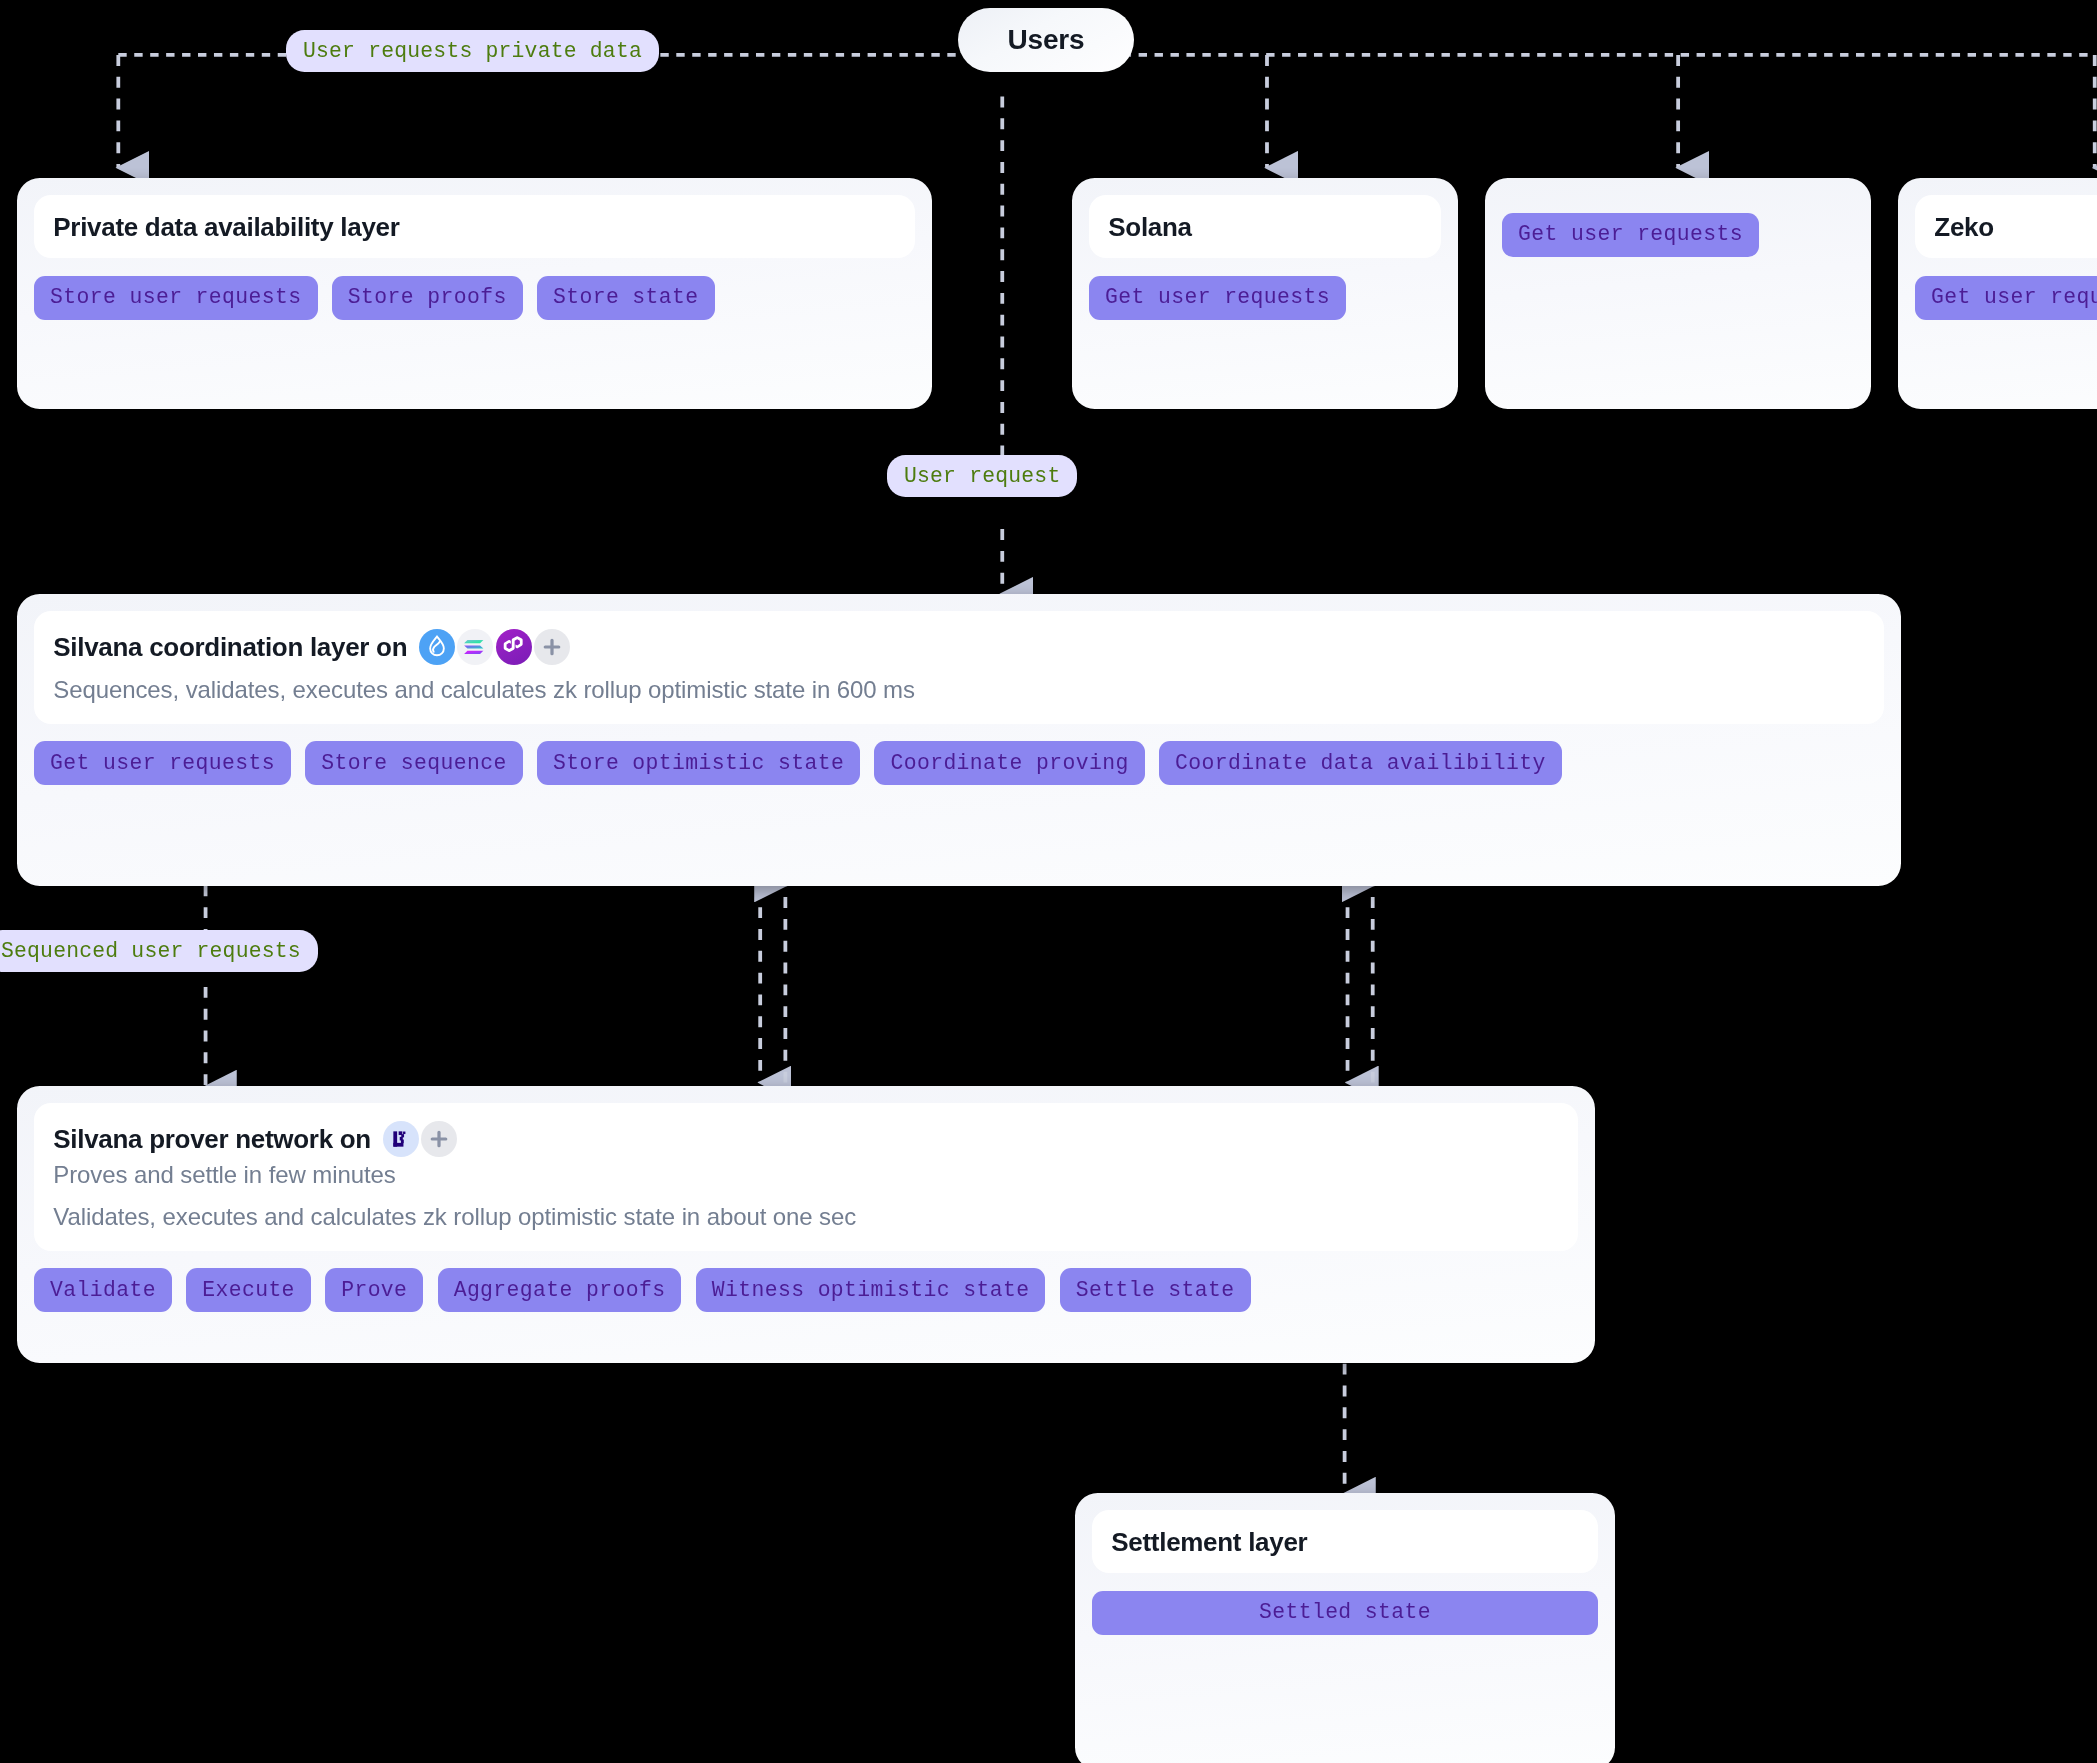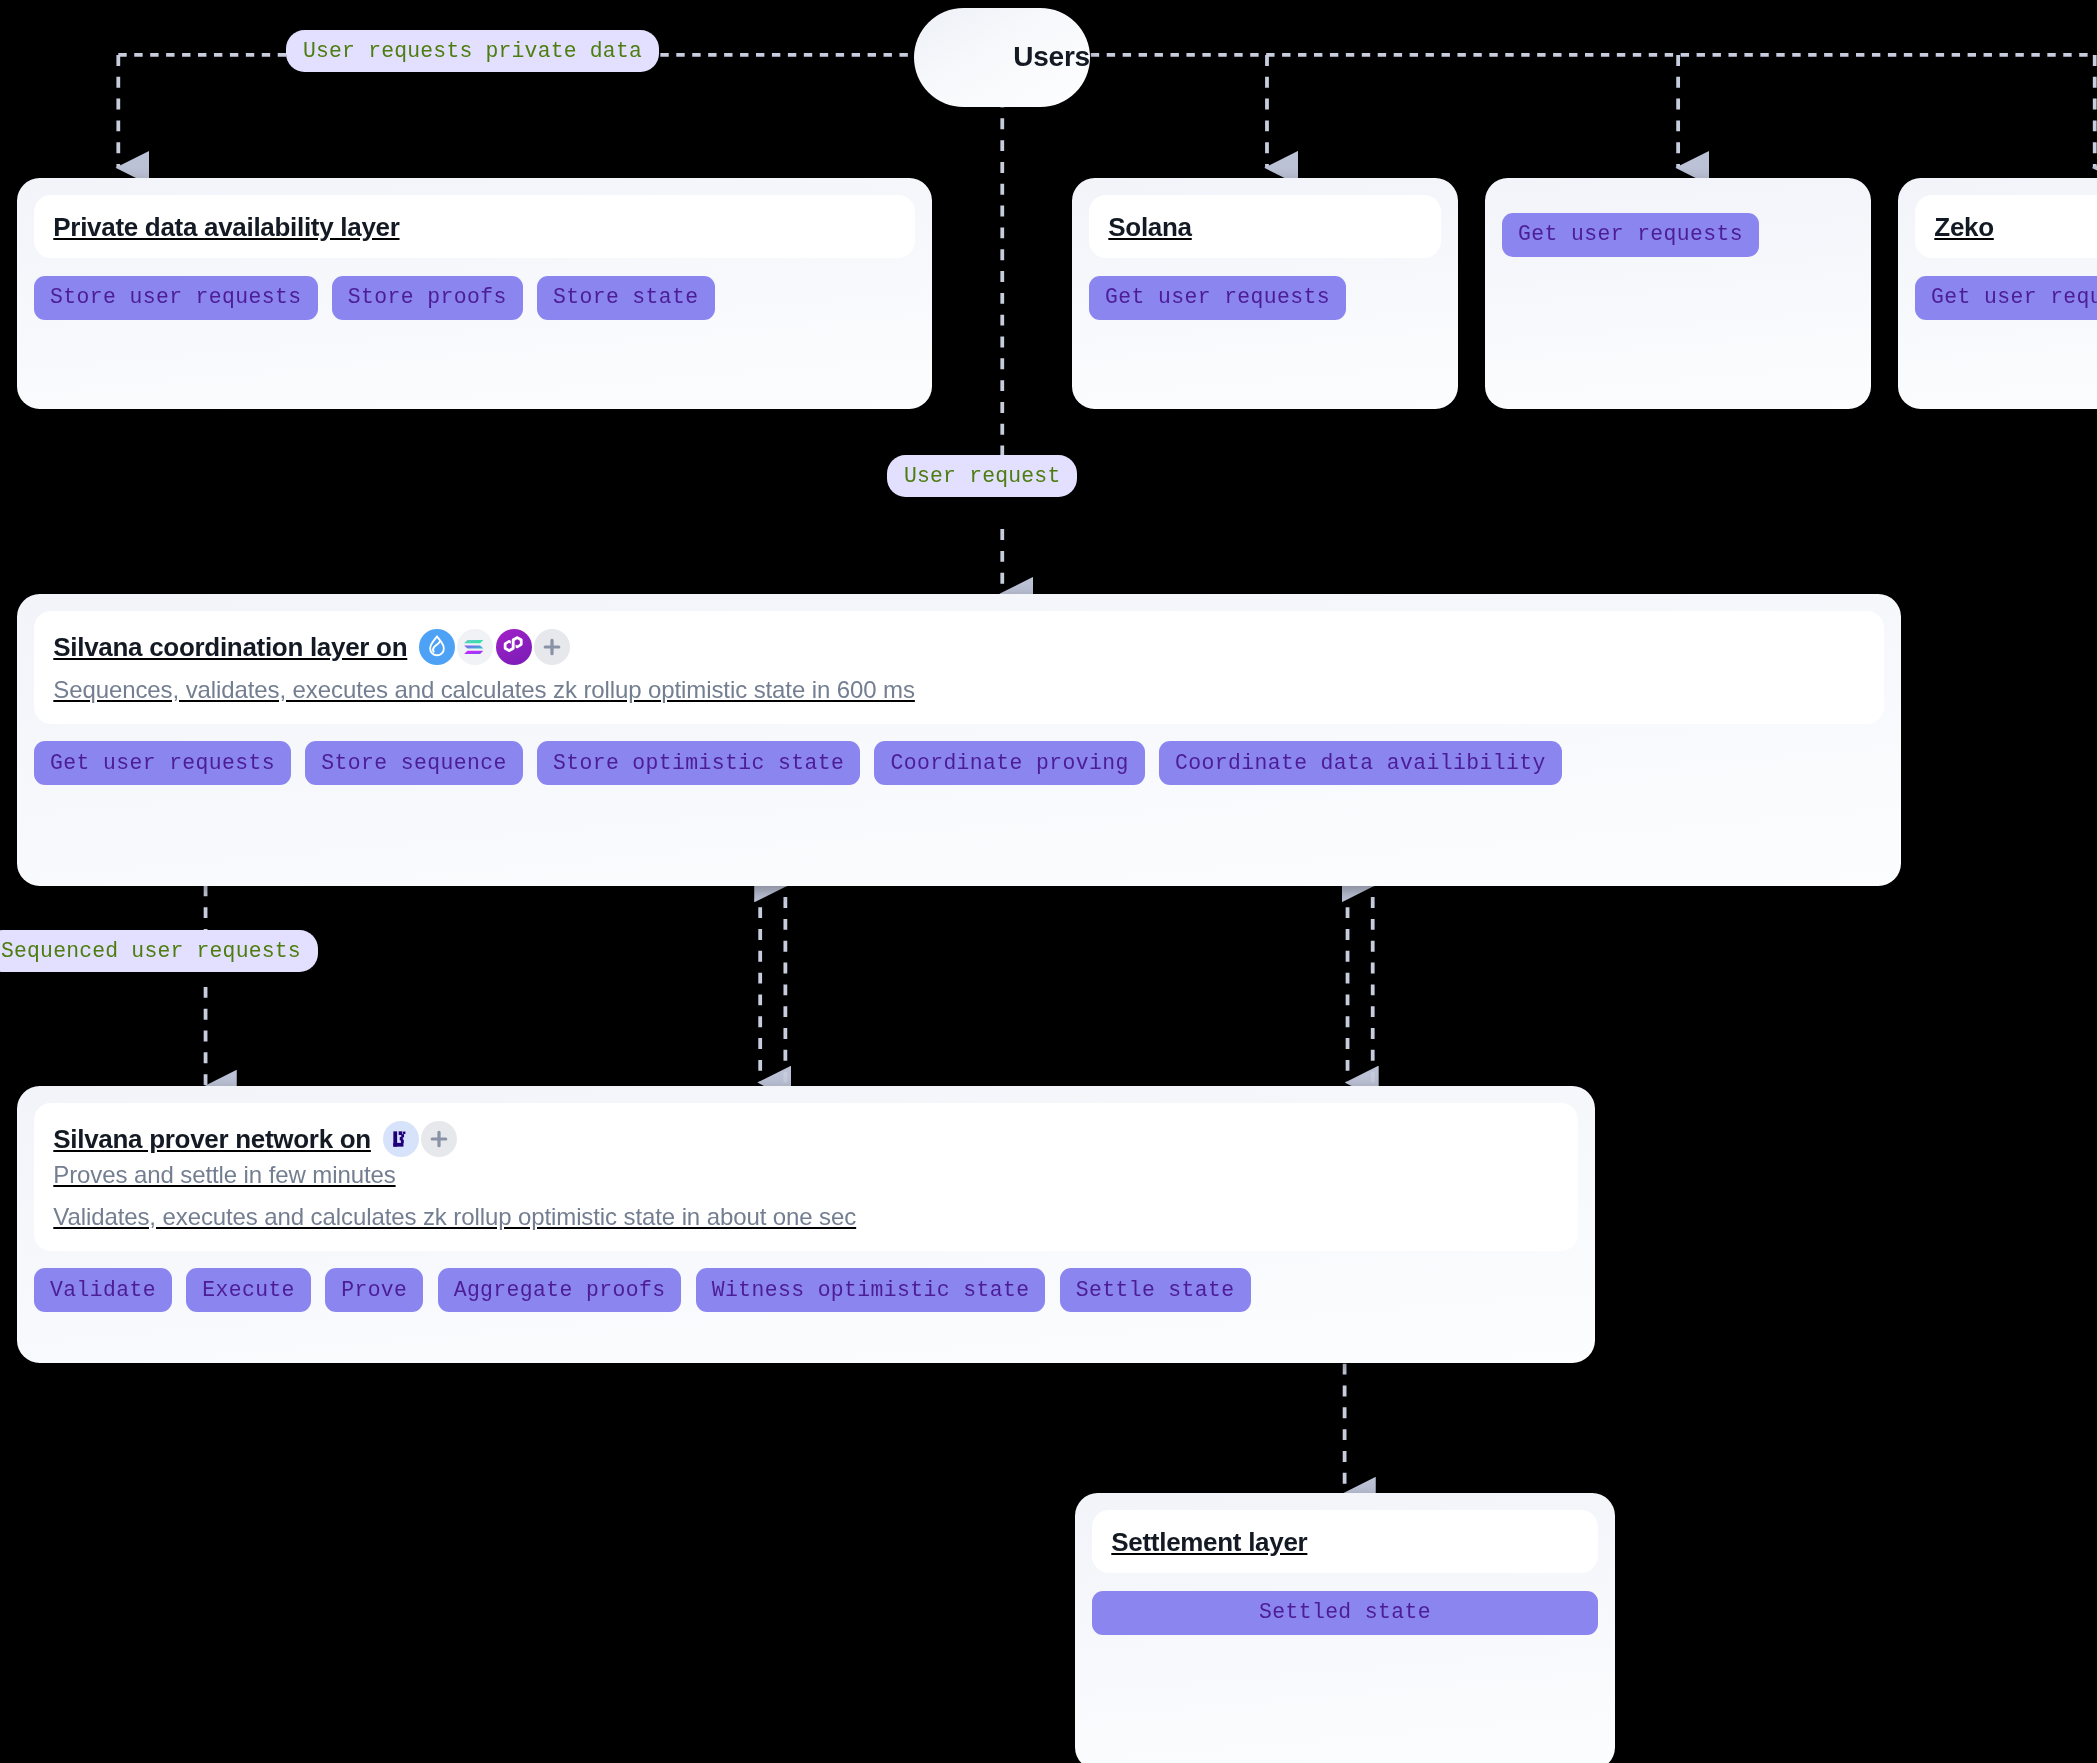--- a/index.html
+++ b/index.html
@@ -21,21 +21,21 @@
     background:linear-gradient(175deg,#F2F4F9 0%,#F7F8FC 45%,#FCFDFE 100%);
     border-radius:22.7px;
     box-shadow:0 4.2px 14.3px rgba(0,0,0,.30);
     padding:17px;
     display:flex; flex-direction:column;
   }
   .card-head {
     background:#FFFFFF;
     border-radius:17px;
     padding:17.6px 19.3px;
-    display:flex; flex-direction:column; gap:9.2px;text-decoration:underline;
+    display:flex; flex-direction:column; gap:9.2px;
   }
   .card-title {
     font-size:26px; font-weight:700; color:#141A24;
     letter-spacing:-0.3px; line-height:1.08;
     display:flex; align-items:center; gap:9.2px; white-space:nowrap;
   }
   .card-sub {
     font-size:24px; font-weight:400; color:#737E91;
     line-height:1.35; letter-spacing:-0.1px; white-space:nowrap;
   }
@@ -112,21 +112,21 @@
       <path d="M1812,2110 V2580" marker-end="url(#ah-down)"></path>
       <path d="M1872,2580 V2110" marker-end="url(#ah-up)"></path>
 
       <path d="M3212,2110 V2580" marker-end="url(#ah-down)"></path>
       <path d="M3272,2580 V2110" marker-end="url(#ah-up)"></path>
 
       <path d="M3205,3250 V3560" marker-end="url(#ah-down)"></path>
     </g>
   </svg>
 
-  <div id="users-node" style="left:914px; top:7.6px; width:176px; height:99px;justify-content:flex-end;">
+  <div id="users-node" style="left:958px; top:7.6px; width:176px; height:64px;">
     <span class="lbl">Users</span>
   </div>
 
   <div class="edge-label" style="left:286px; top:30px;">User requests private data</div>
 
   <div class="edge-label" style="left:887px; top:455px;">User request</div>
 
   <div class="edge-label" style="left:-16px; top:930px;">Sequenced user requests</div>
 
   <div class="card" style="left:17px; top:178px; width:915px; height:231px;">

